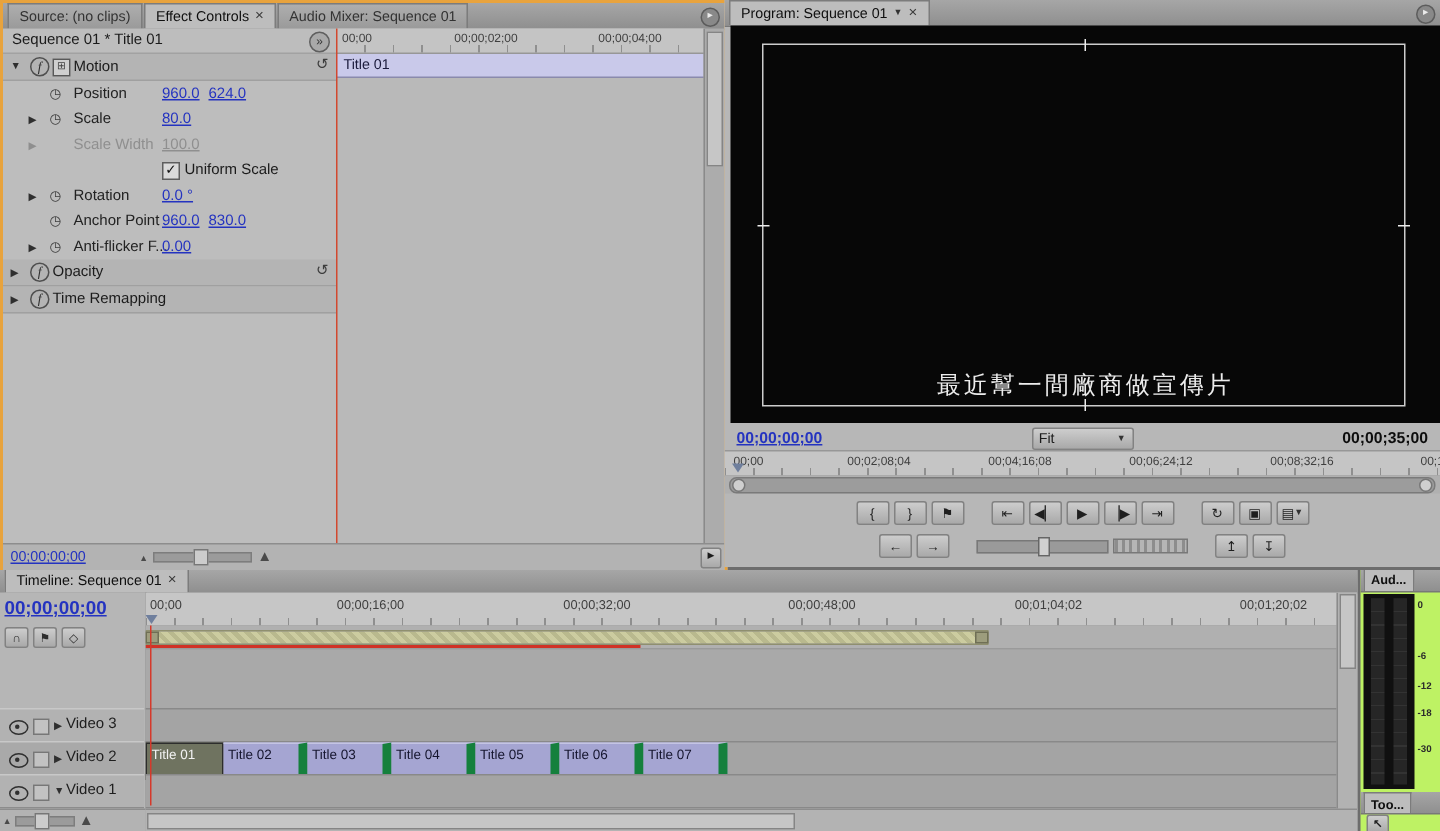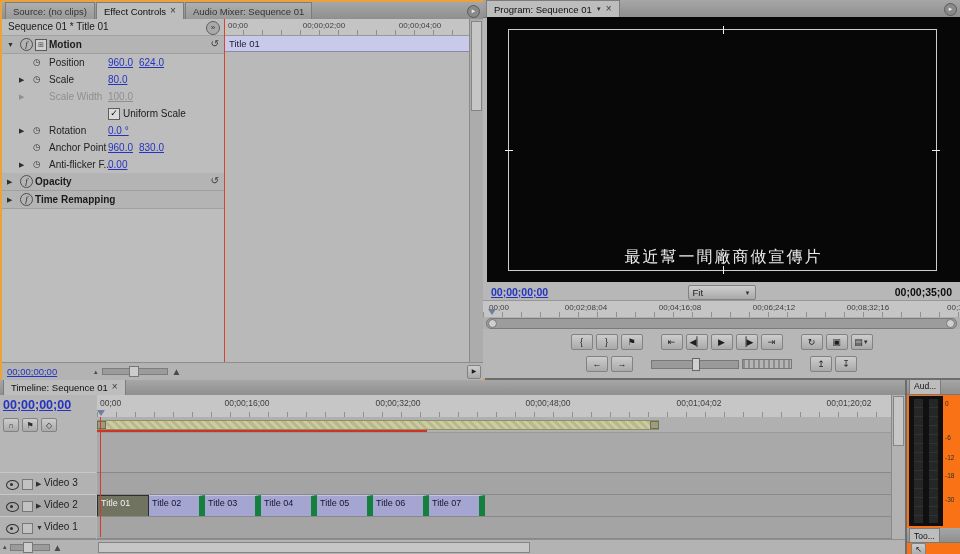--- a/index.html
+++ b/index.html
@@ -27,21 +27,21 @@
   .circbtn{position:absolute;right:4px;top:2px;width:12px;height:12px;border-radius:50%;border:1px solid #5f5f5f;background:#a9a9a9;color:#333;font-size:8px;line-height:11px;text-align:center;}
   .veffects{position:relative;height:15px;background:linear-gradient(#b4b4b4,#9d9d9d);border-top:1px solid #c9c9c9;border-bottom:1px solid #8d8d8d;}
   .veffects .t{position:absolute;left:5px;top:1px;font-weight:bold;color:#2a2a2a;}
   .ehdr{position:relative;height:17px;background:#b4b4b4;border-bottom:1px solid #a0a0a0;}
   .erow{position:relative;height:17px;}
   .tw{position:absolute;font-size:7px;color:#2f2f2f;}
   .ehdr .tw{left:5px;top:5px;}
   .erow .tw{left:17px;top:5px;}
   .fx{position:absolute;left:18px;top:2px;width:11px;height:11px;border-radius:50%;border:1px solid #4f4f4f;color:#2e2e2e;font-family:"Liberation Serif",serif;font-style:italic;font-size:9px;line-height:10px;text-align:center;}
   .eficon{position:absolute;left:33px;top:3px;width:10px;height:10px;border:1px solid #585858;background:#cfcfcf;font-size:7px;line-height:9px;text-align:center;color:#444;}
-  .ehdr .name{position:absolute;left:47px;top:3px;font-weight:bold;}
+  .ehdr .name{position:absolute;left:47px;top:3px;font-weight:normal;}
   .ehdr.noicon .name{left:33px;}
   .reset{position:absolute;right:5px;top:2px;font-size:10px;color:#3d3d3d;}
   .sw{position:absolute;left:31px;top:3px;font-size:9px;color:#3d3d3d;}
   .lab{position:absolute;left:47px;top:3px;color:#222;}
   .v1{position:absolute;left:106px;top:3px;}
   .v2{position:absolute;left:137px;top:3px;}
   .erow.disabled .lab,.erow.disabled .v1,.erow.disabled .tw{color:#8f8f8f;}
   .cbx{position:absolute;left:106px;top:3px;width:10px;height:10px;background:#dadada;border:1px solid #5e5e5e;font-size:9px;line-height:9px;text-align:center;color:#111;}
   .cbxlab{position:absolute;left:121px;top:3px;}
 
@@ -123,21 +123,21 @@
   .clip.sel{background:#6f7360;border:1px solid #2d2d2d;color:#f2f2f2;}
   .tl-cti{left:3px;top:22px;height:120px;background:#d5392b;}
   .tl-vscroll{position:absolute;right:0;top:0;bottom:14px;width:13px;background:#b2b2b2;border-left:1px solid #8a8a8a;}
   .tl-vthumb{position:absolute;left:1px;right:1px;top:1px;height:48px;background:#c6c6c6;border:1px solid #858585;}
   .tl-foot{position:absolute;left:0;right:0;bottom:0;height:14px;background:#b3b3b3;border-top:1px solid #8d8d8d;}
   .hthumb{position:absolute;left:1px;top:2px;width:430px;height:9px;background:#c6c6c6;border:1px solid #858585;}
   .tl-left-foot{position:absolute;left:0;bottom:0;width:97px;height:14px;background:#b3b3b3;border-top:1px solid #8d8d8d;display:flex;align-items:center;gap:3px;padding-left:3px;}
   .tl-left-foot .ztrack{width:38px;}
 
   
-  #aud{left:907px;top:380px;width:53px;height:174px;background:#f97316;}
+  #aud{left:907px;top:380px;width:53px;height:174px;background:#bef264;font-weight:bold;}
   #aud .tabbar{height:14px;padding-left:2px;}
   #aud .tab{font-size:8.5px;padding:0 4px;max-width:42px;}
   .meters{position:absolute;left:0;right:0;top:14px;height:134px;}
   .mblack{position:absolute;left:2px;top:2px;width:34px;bottom:2px;background:#101010;}
   .mbar{position:absolute;top:3px;bottom:3px;width:9px;background:repeating-linear-gradient(to bottom,#262626 0 8px,#333 8px 9px);}
   .mbar.l{left:5px;} .mbar.r{left:20px;}
   .mscale span{position:absolute;left:38px;font-size:6.5px;color:#2c2c2c;}
   .toolsbar{position:absolute;left:0;right:0;top:148px;height:14px;background:linear-gradient(#a6a6a6,#8f8f8f);border-bottom:1px solid #787878;display:flex;align-items:flex-end;padding-left:2px;}
   .toolsbar .tab{font-size:8.5px;padding:0 4px;max-width:42px;height:13px;}
   .toolsarea{position:absolute;left:0;right:0;top:162px;bottom:0;}

